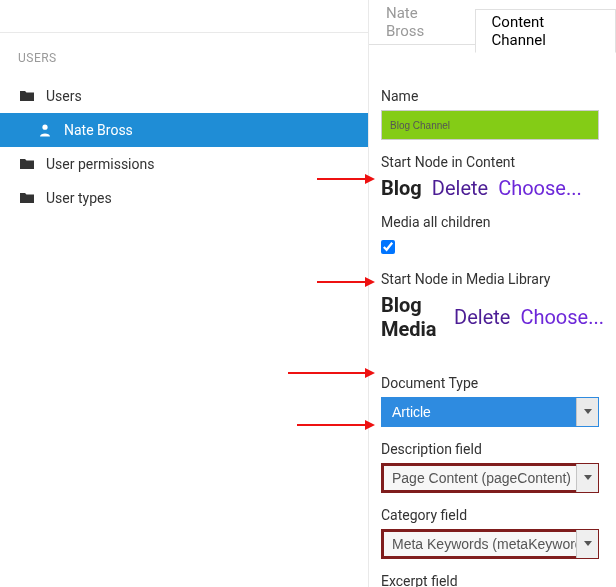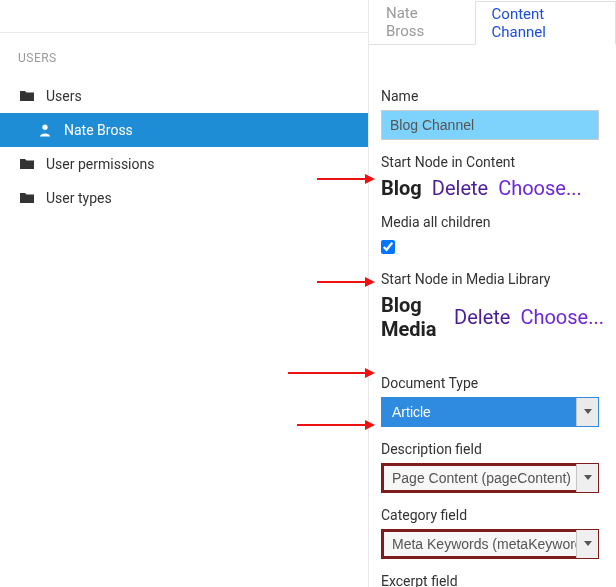--- a/index.html
+++ b/index.html
@@ -73,49 +73,49 @@
   .tab {
     padding: 0 16px;
     display: flex;
     align-items: center;
     color: #9a9a9a;
     font-size: 15px;
     cursor: pointer;
     border: 1px solid transparent;
   }
   .tab.active {
-    color: #1d4ed8;
+    color: #000000;
     border: 1px solid #e0e0e0;
     border-bottom-color: #fff;
     background: #fff;
     position: relative;
-    top: 1px;
+    top: 9px;
   }
   .tab-bar-line {
     border-bottom: 1px solid #e0e0e0;
     position: absolute;
     top: 44px;
     left: 0; right: 0;
   }
   .form {
     padding: 30px 12px 10px 12px;
   }
   .field-label {
     font-size: 14px;
     color: #333;
     margin: 14px 0 6px 0;
   }
   .text-input {
     width: 218px;
     height: 30px;
     border: 1px solid #ccc;
     padding: 0 8px;
-    font-size: 14px;
+    font-size: 10px;
     color: #555;
-    background: #7dd3fc;
+    background: #84cc16;
   }
   .node-row {
     display: flex;
     align-items: center;
     gap: 10px;
     font-size: 20px;
   }
   .node-name { font-weight: 700; color: #222; }
   .delete-link { color: #4c1d95; cursor: pointer; }
   .choose-link { color: #6d28d9; cursor: pointer; }

